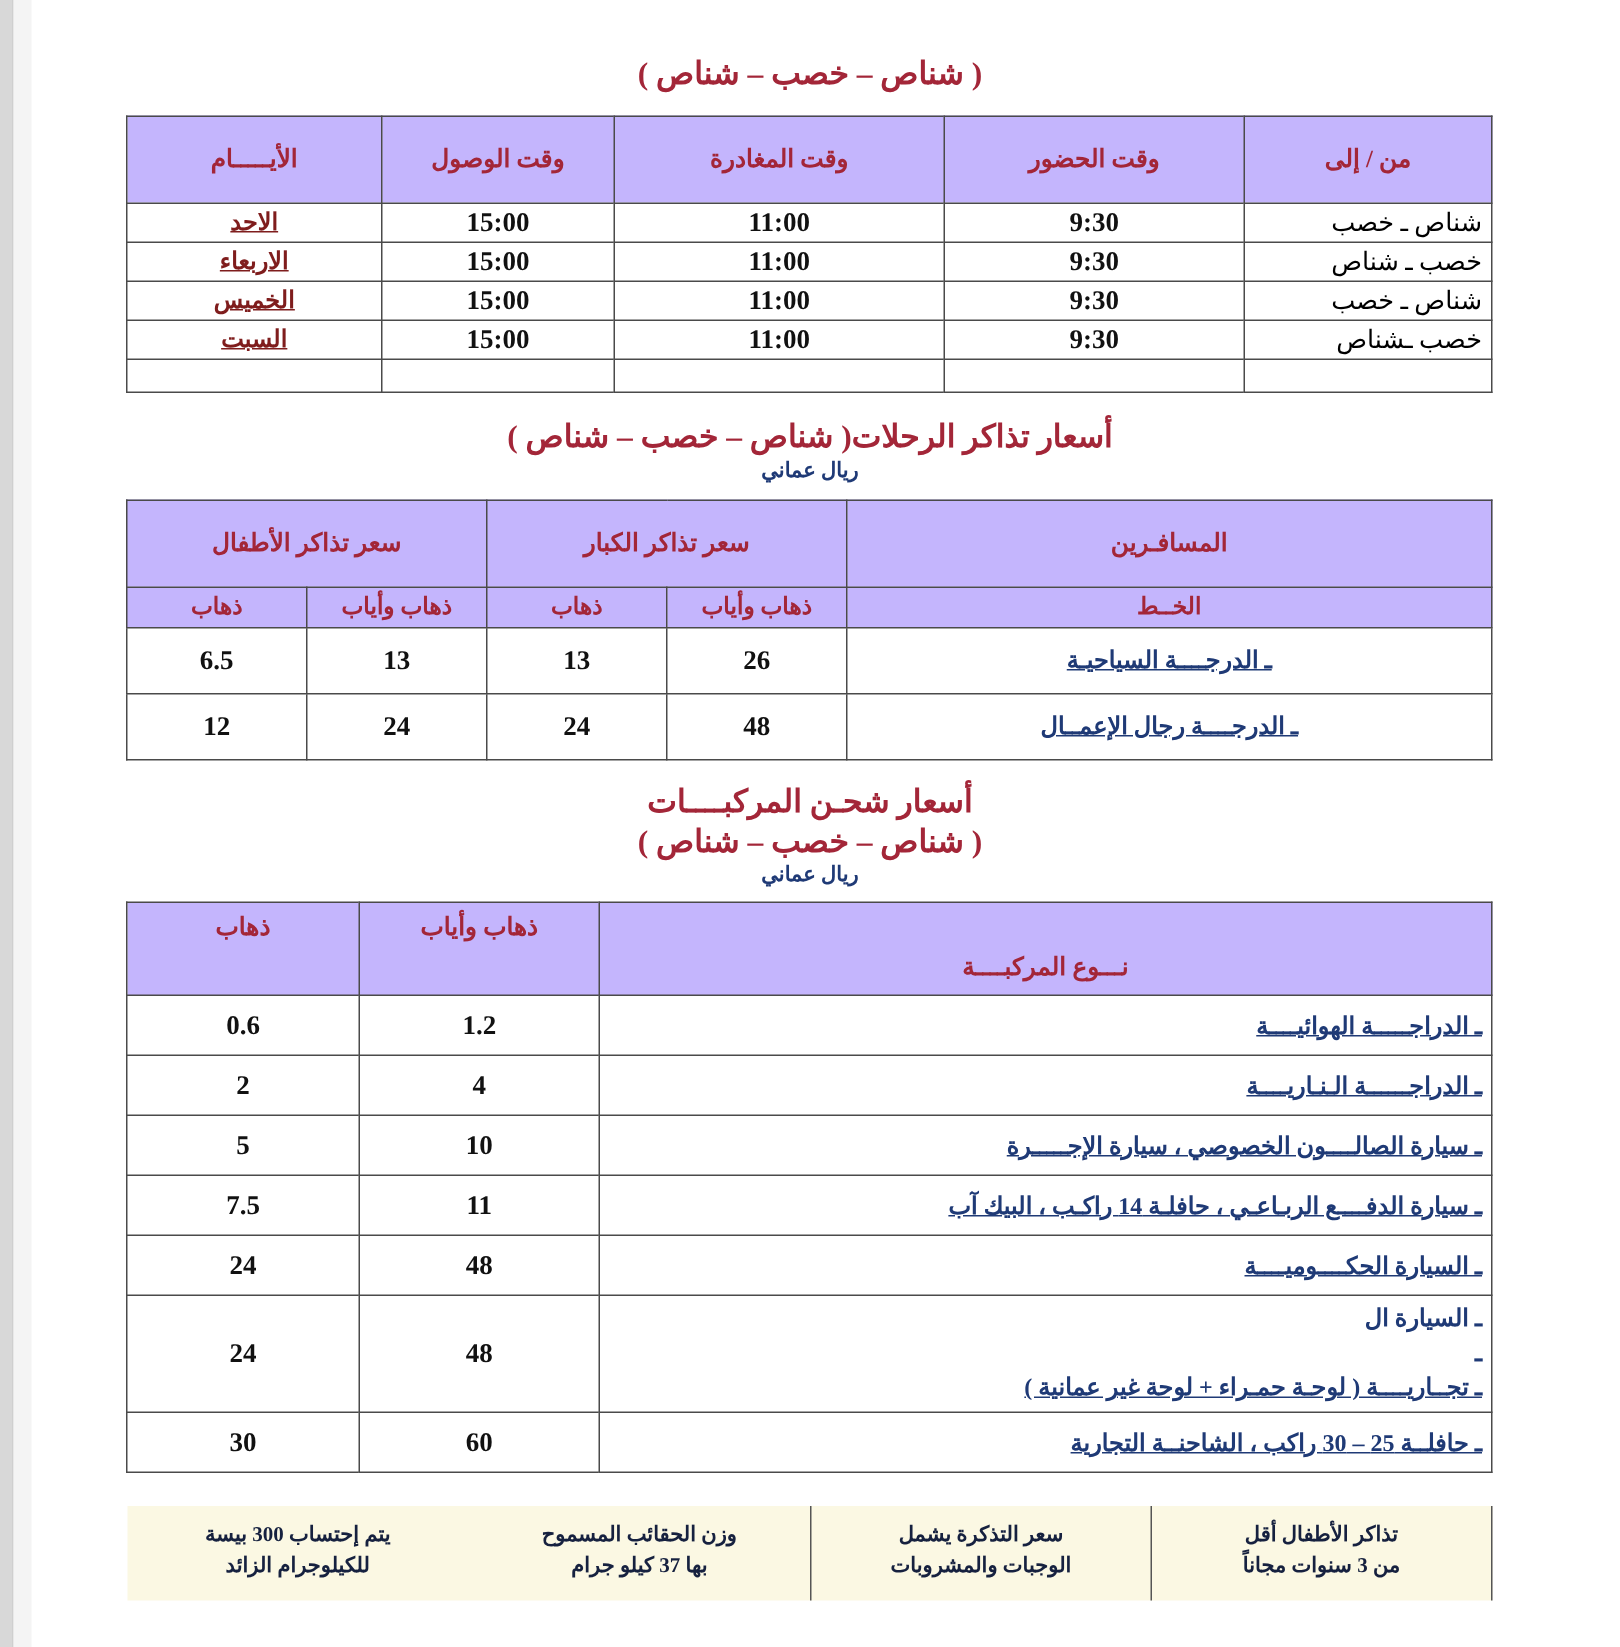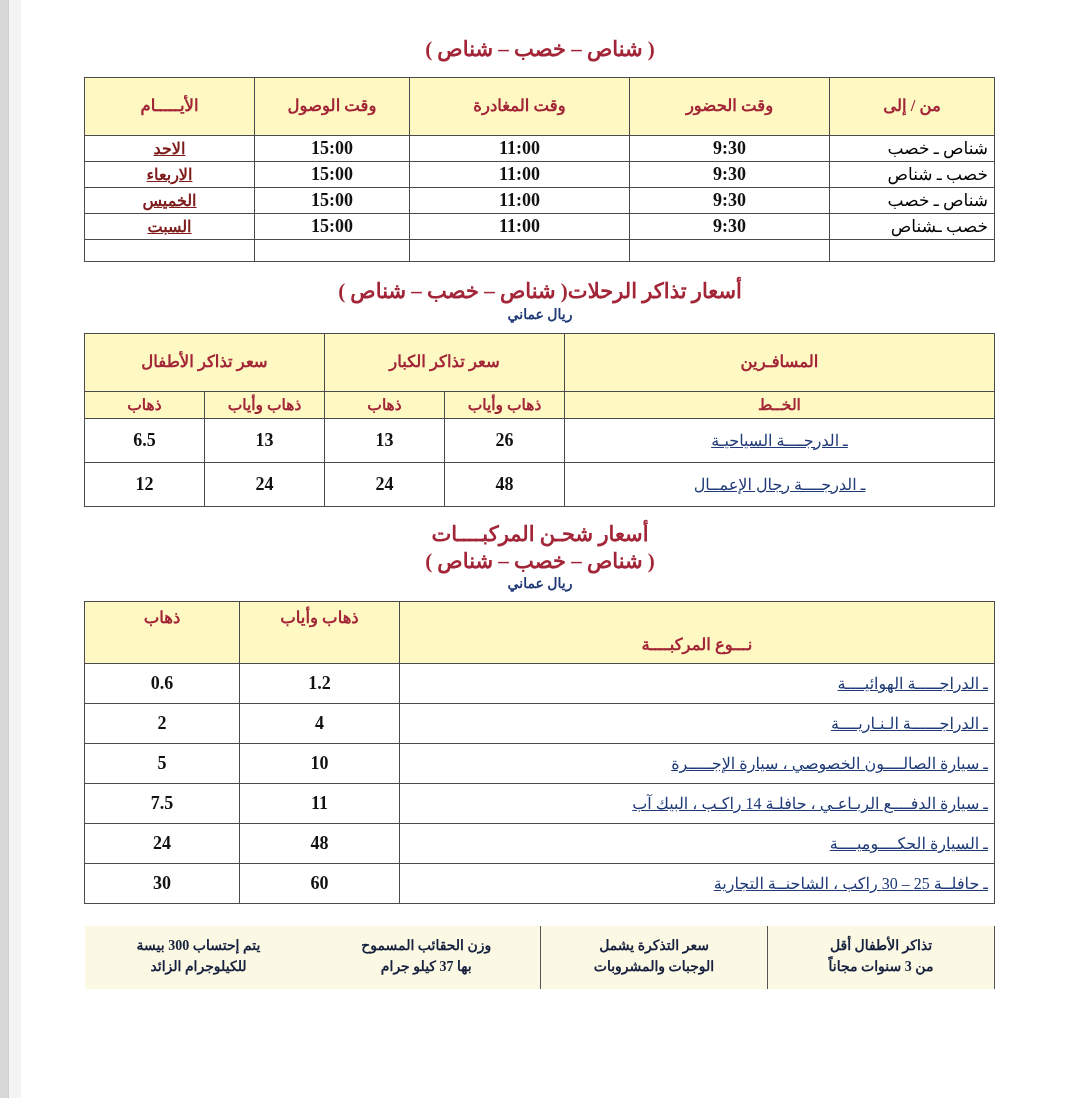--- a/index.html
+++ b/index.html
@@ -66,21 +66,21 @@
     width: 910px;
     margin: 0 auto;
     table-layout: fixed;
   }
   table.grid th, table.grid td {
     border: 1.3px solid #4a4a4a;
     padding: 2px 6px;
     vertical-align: middle;
   }
   .hdr {
-    background: #fef9c3;
+    background: #c4b5fd;
     color: #a32638;
     font-weight: bold;
     font-size: 16.5px;
     text-align: center;
   }
   .hdr.tall { height: 58px; }
   .hdr.sub  { height: 27px; font-size: 15.5px; }
   .num {
     text-align: center;
     font-weight: bold;
@@ -96,21 +96,21 @@
     text-decoration: underline;
   }
   .route {
     text-align: right;
     font-size: 17px;
     color: #000000;
     padding-right: 8px;
   }
   .navy {
     color: #1f3a76;
-    font-weight: normal;
+    font-weight: bold;
     font-size: 16px;
     text-align: center;
     margin-left: 20px;
   }
   .navy.u { text-decoration: underline; }
   .navy-line { display: block; line-height: 1.45; }
 
   
   #t1 td, #t1 th { }
   #t1 .r td { height: 25px; }
@@ -305,20 +305,29 @@
         <tr class="datarow">
           <td class="navy u vehicle">ـ  سيارة الدفــــع الربـاعـي ، حافلـة 14 راكـب ، البيك آب</td>
           <td class="num">11</td>
           <td class="num">7.5</td>
         </tr>
         <tr class="datarow">
           <td class="navy u vehicle">ـ  السيارة الحكــــوميــــة</td>
           <td class="num">48</td>
           <td class="num">24</td>
         </tr>
+        <tr class="datarow tall">
+          <td class="navy vehicle">
+            <span class="navy-line">ـ  السيارة ال</span>
+            <span class="navy-line">ـ</span>
+            <span class="navy-line u" style="text-decoration:underline;">ـ  تجــاريــــة ( لوحـة حمـراء + لوحة غير عمانية )</span>
+          </td>
+          <td class="num">48</td>
+          <td class="num">24</td>
+        </tr>
         <tr class="datarow">
           <td class="navy u vehicle">ـ  حافلــة 25 – 30 راكب ، الشاحنــة التجارية</td>
           <td class="num">60</td>
           <td class="num">30</td>
         </tr>
       </tbody>
     </table>
   </div>
 
   <div class="notes-wrap">

